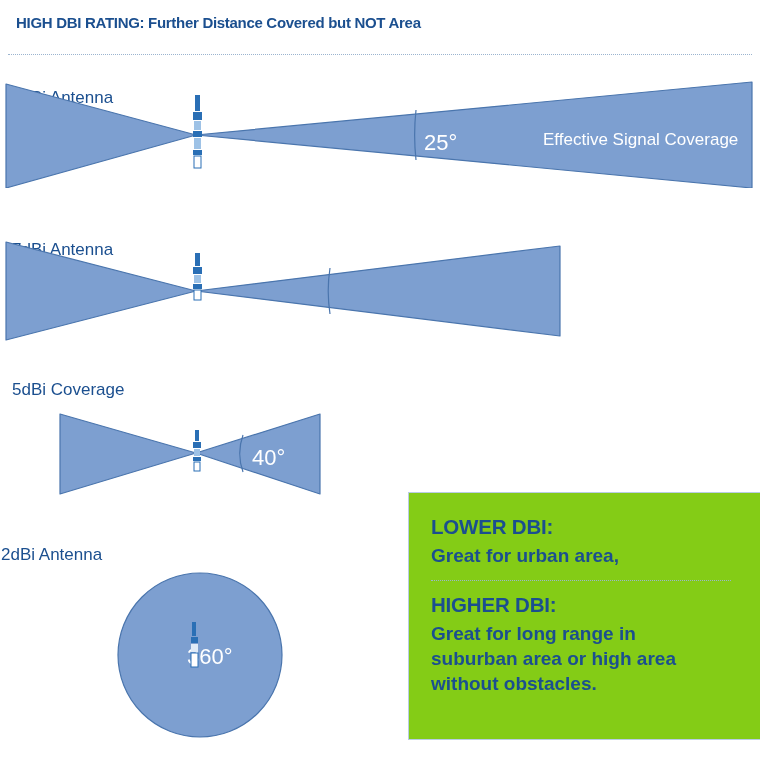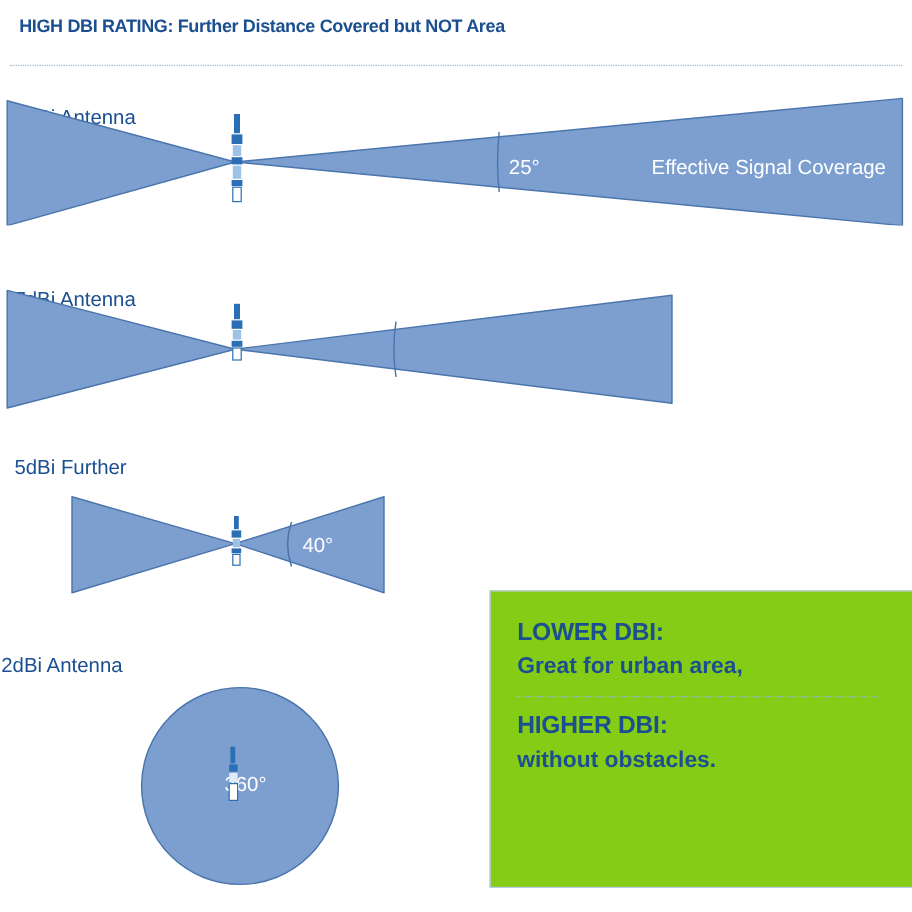--- a/index.html
+++ b/index.html
@@ -53,21 +53,21 @@
   }
 
   
   .beam-svg {
     position: absolute;
   }
 
   
   .angle-label {
     position: absolute;
-    font-size: 17px;
+    font-size: 22px;
     color: #ffffff;
     font-weight: normal;
     white-space: nowrap;
   }
   .coverage-note {
     position: absolute;
     font-size: 17px;
     color: #ffffff;
     white-space: nowrap;
   }
@@ -159,21 +159,21 @@
   <div class="angle-label" style="left:339px; top:283px;margin-top:31px;">30°</div>
 
   <svg class="antenna" style="left:187px; top:253px;" width="22" height="62" viewBox="0 0 22 62">
     <rect x="8" y="0" width="5" height="13" fill="#2a6fb5"></rect>
     <rect x="6" y="14" width="9" height="7" fill="#2a6fb5"></rect>
     <rect x="7" y="22" width="7" height="8" fill="#9ec2e6"></rect>
     <rect x="6" y="31" width="9" height="5" fill="#2a6fb5"></rect>
     <rect x="7" y="37" width="7" height="10" fill="#ffffff" stroke="#2a6fb5" stroke-width="1"></rect>
   </svg>
 
-  <div class="row-label" style="left:12px; top:380px;">5dBi Further</div>
+  <div class="row-label" style="left:12px; top:380px;">5dBi Coverage</div>
 
   <svg class="beam-svg" style="left:0px; top:398px;" width="760" height="110" viewBox="0 0 760 110">
 
     <polygon points="196,55 60,16 60,96" fill="#7d9fd0" stroke="#4a75ad" stroke-width="1.2" stroke-linejoin="round"></polygon>
 
     <polygon points="196,55 320,16 320,96" fill="#7d9fd0" stroke="#4a75ad" stroke-width="1.2" stroke-linejoin="round"></polygon>
 
     <path d="M 243,37 A 55,55 0 0 0 243,74" fill="none" stroke="#4a75ad" stroke-width="1.2"></path>
   </svg>
 
@@ -204,18 +204,20 @@
 
   <div class="infobox">
     <div class="infobox-inner">
       <div class="ib-head">LOWER DBI:</div>
       <div class="ib-body">
         <div>Great for urban area,</div>
       </div>
       <div class="ib-divider"></div>
       <div class="ib-head">HIGHER DBI:</div>
       <div class="ib-body">
+        <div>Great for long range in</div>
+        <div>suburban area or high area</div>
         <div>without obstacles.</div>
       </div>
     </div>
   </div>
 
 </div>
 
 </body></html>

